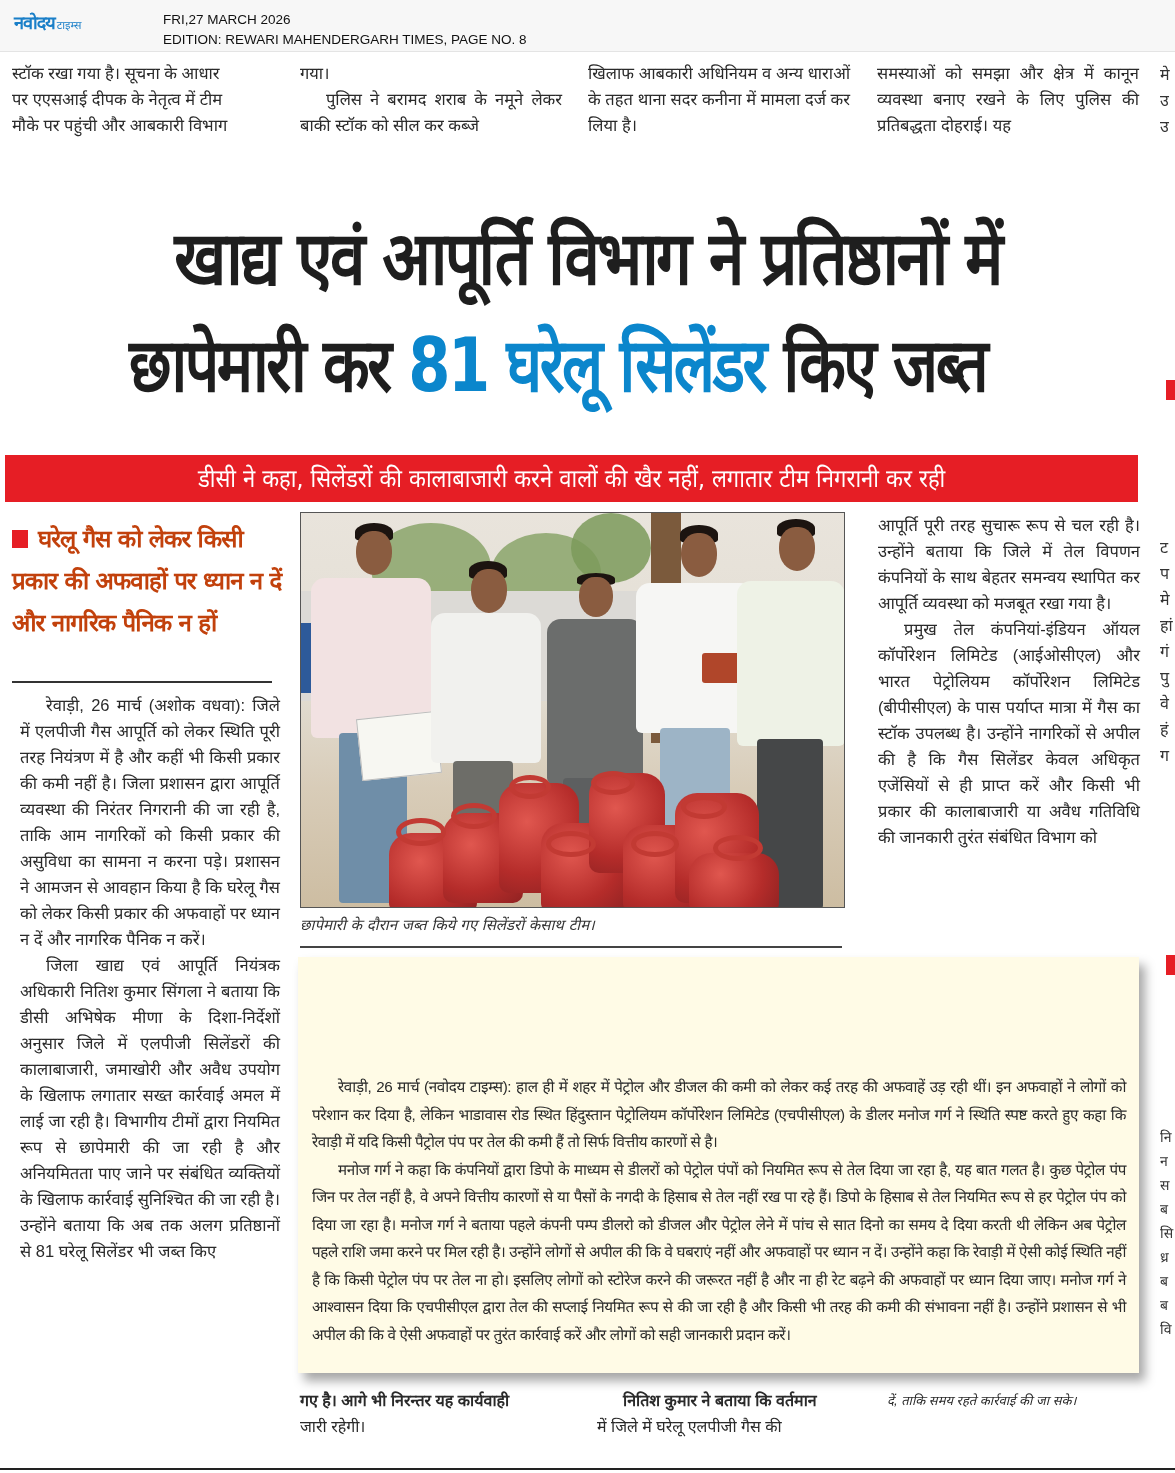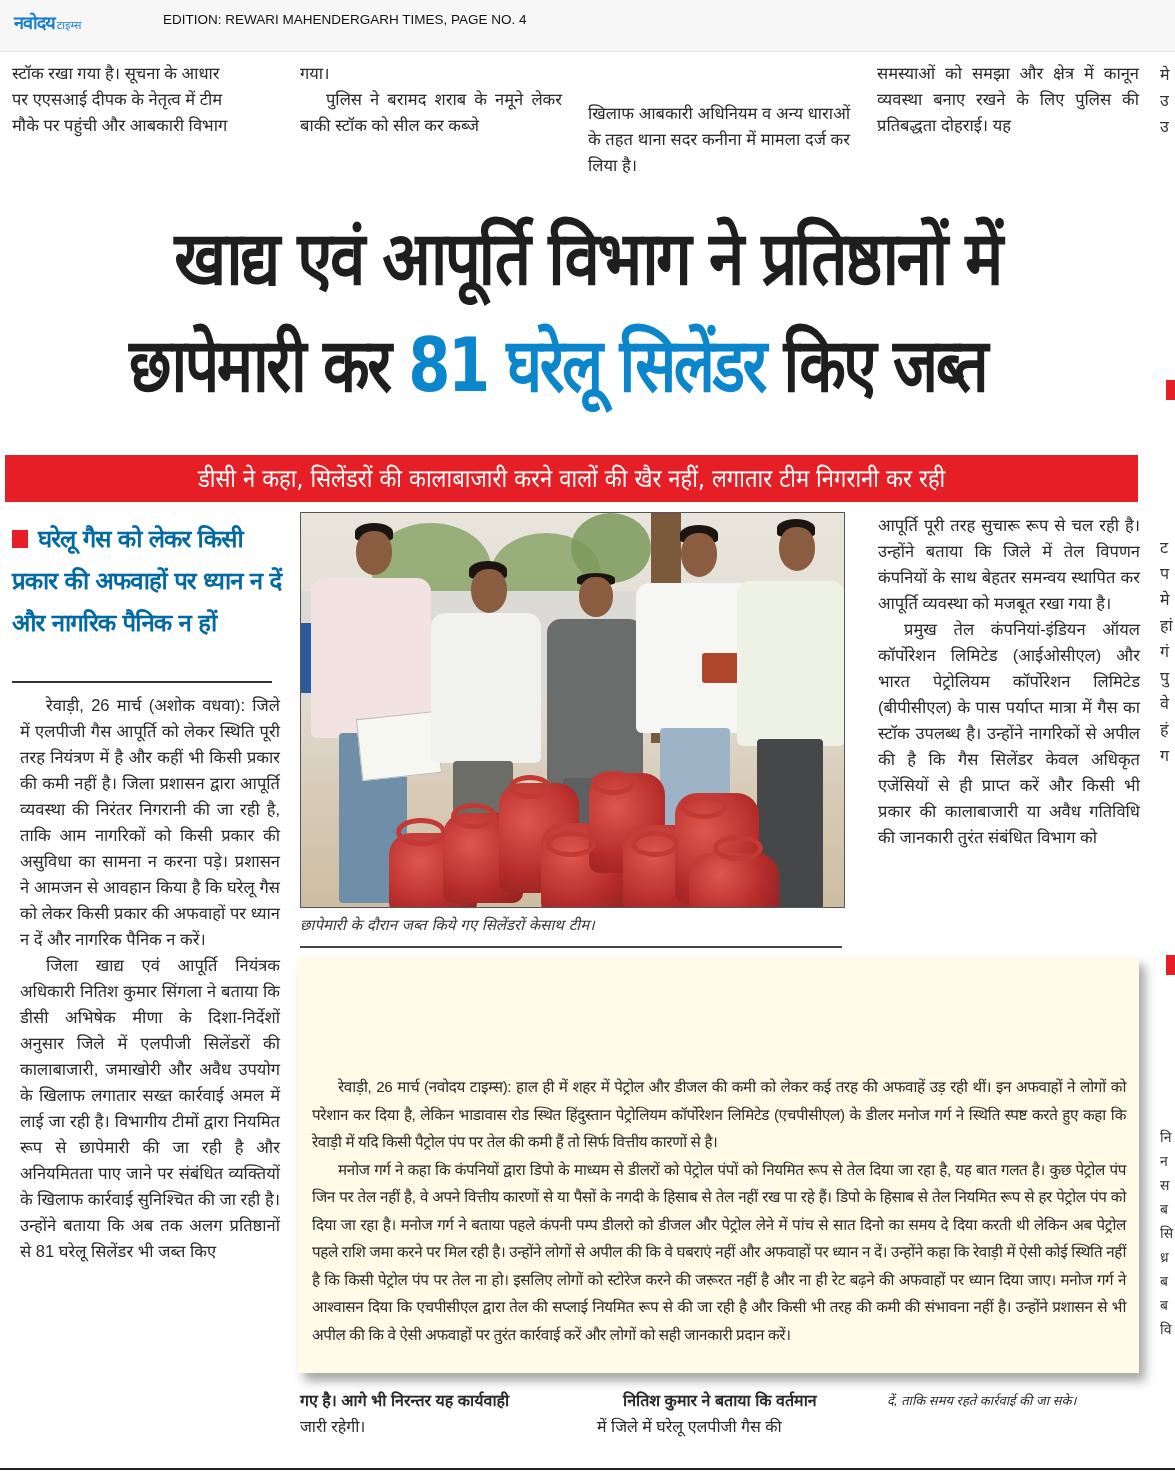--- a/index.html
+++ b/index.html
@@ -17,21 +17,21 @@
   .indent { text-indent: 26px !important; }
 
   .headline { position: absolute; left: 0; width: 1175px; text-align: center; font-family: "DejaVu Sans", sans-serif; font-weight: 900; color: #1e1e1e; letter-spacing: -3px; transform-origin: center; }
   .hl1 { top: 208px; font-size: 74px; line-height: 100px; transform: scaleX(0.86); }
   .hl2 { top: 315px; font-size: 74px; line-height: 100px; transform: scaleX(0.82); left: -30px; }
   .blue { color: #0b86cc; }
 
   .redbar { position: absolute; left: 5px; top: 455px; width: 1133px; height: 47px; background: #e61e25; color: #fff; font-family: "DejaVu Sans", sans-serif; font-size: 25px; line-height: 47px; text-align: center; white-space: nowrap; overflow: hidden; }
   .redbar span { display: inline-block; transform: scaleX(0.88); }
 
-  .subhead { position: absolute; left: 12px; top: 518px; width: 270px; font-family: "DejaVu Sans", sans-serif; font-weight: bold; font-size: 24px; line-height: 42px; color: #0369a1; letter-spacing: -1px; }
+  .subhead { position: absolute; left: 12px; top: 518px; width: 270px; font-family: "DejaVu Sans", sans-serif; font-weight: bold; font-size: 24px; line-height: 42px; color: #c2410c; letter-spacing: -1px; }
   .red-square { display: inline-block; width: 16px; height: 18px; background: #e61e25; margin-right: 10px; vertical-align: -1px; }
   .subhead-rule { position: absolute; left: 12px; top: 681px; width: 260px; height: 2px; background: #333; }
 
   .photo { position: absolute; left: 300px; top: 512px; width: 545px; height: 396px; border: 1px solid #555; overflow: hidden; background: linear-gradient(180deg, #e9e4dc 0%, #e2ddd2 45%, #d8ccb8 70%, #cdbda2 100%); }
   .photo .tree { position: absolute; background: #8aa46a; border-radius: 50%; opacity: 0.85; }
   .photo .wall { position: absolute; left: 0; top: 78px; width: 545px; height: 110px; background: #dcdad6; }
   .person { position: absolute; }
   .person .head { position: absolute; width: 36px; height: 44px; border-radius: 45% 45% 50% 50%; background: #8a5c40; }
   .person .hair { position: absolute; width: 38px; height: 18px; border-radius: 50% 50% 20% 20%; background: #1c1410; }
   .person .shirt { position: absolute; border-radius: 14px 14px 6px 6px; }
@@ -55,34 +55,35 @@
 </style>
 </head>
 <body>
 
 <div class="topbar">
   <div class="logo">
     <span class="logo-main">नवोदय</span>
     <span class="logo-sub">टाइम्स</span>
   </div>
   <div class="edition">
-    <div>EDITION: REWARI MAHENDERGARH TIMES, PAGE NO. 4</div>
+    <div>FRI,27 MARCH 2026</div>
+    <div>EDITION: REWARI MAHENDERGARH TIMES, PAGE NO. 8</div>
   </div>
 </div>
 
 <div class="col" style="left:12px; top:60px; width:262px;">
   <div>स्टॉक रखा गया है। सूचना के आधार</div>
   <div>पर एएसआई दीपक के नेतृत्व में टीम</div>
   <div>मौके पर पहुंची और आबकारी विभाग</div>
 </div>
 <div class="col" style="left:300px; top:60px; width:262px;">
   <div>गया।</div>
   <p class="indent">पुलिस ने बरामद शराब के नमूने लेकर बाकी स्टॉक को सील कर कब्जे</p>
 </div>
-<div class="col" style="left:588px; top:60px; width:262px;margin-top:40px;">
+<div class="col" style="left:588px; top:60px; width:262px;">
   <p>खिलाफ आबकारी अधिनियम व अन्य धाराओं के तहत थाना सदर कनीना में मामला दर्ज कर लिया है।</p>
 </div>
 <div class="col" style="left:877px; top:60px; width:262px;">
   <p>समस्याओं को समझा और क्षेत्र में कानून व्यवस्था बनाए रखने के लिए पुलिस की प्रतिबद्धता दोहराई। यह</p>
 </div>
 
 <div class="headline hl1">खाद्य एवं आपूर्ति विभाग ने प्रतिष्ठानों में</div>
 <div class="headline hl2">
   <span>छापेमारी कर</span>
   <span class="blue">81 घरेलू सिलेंडर</span>

